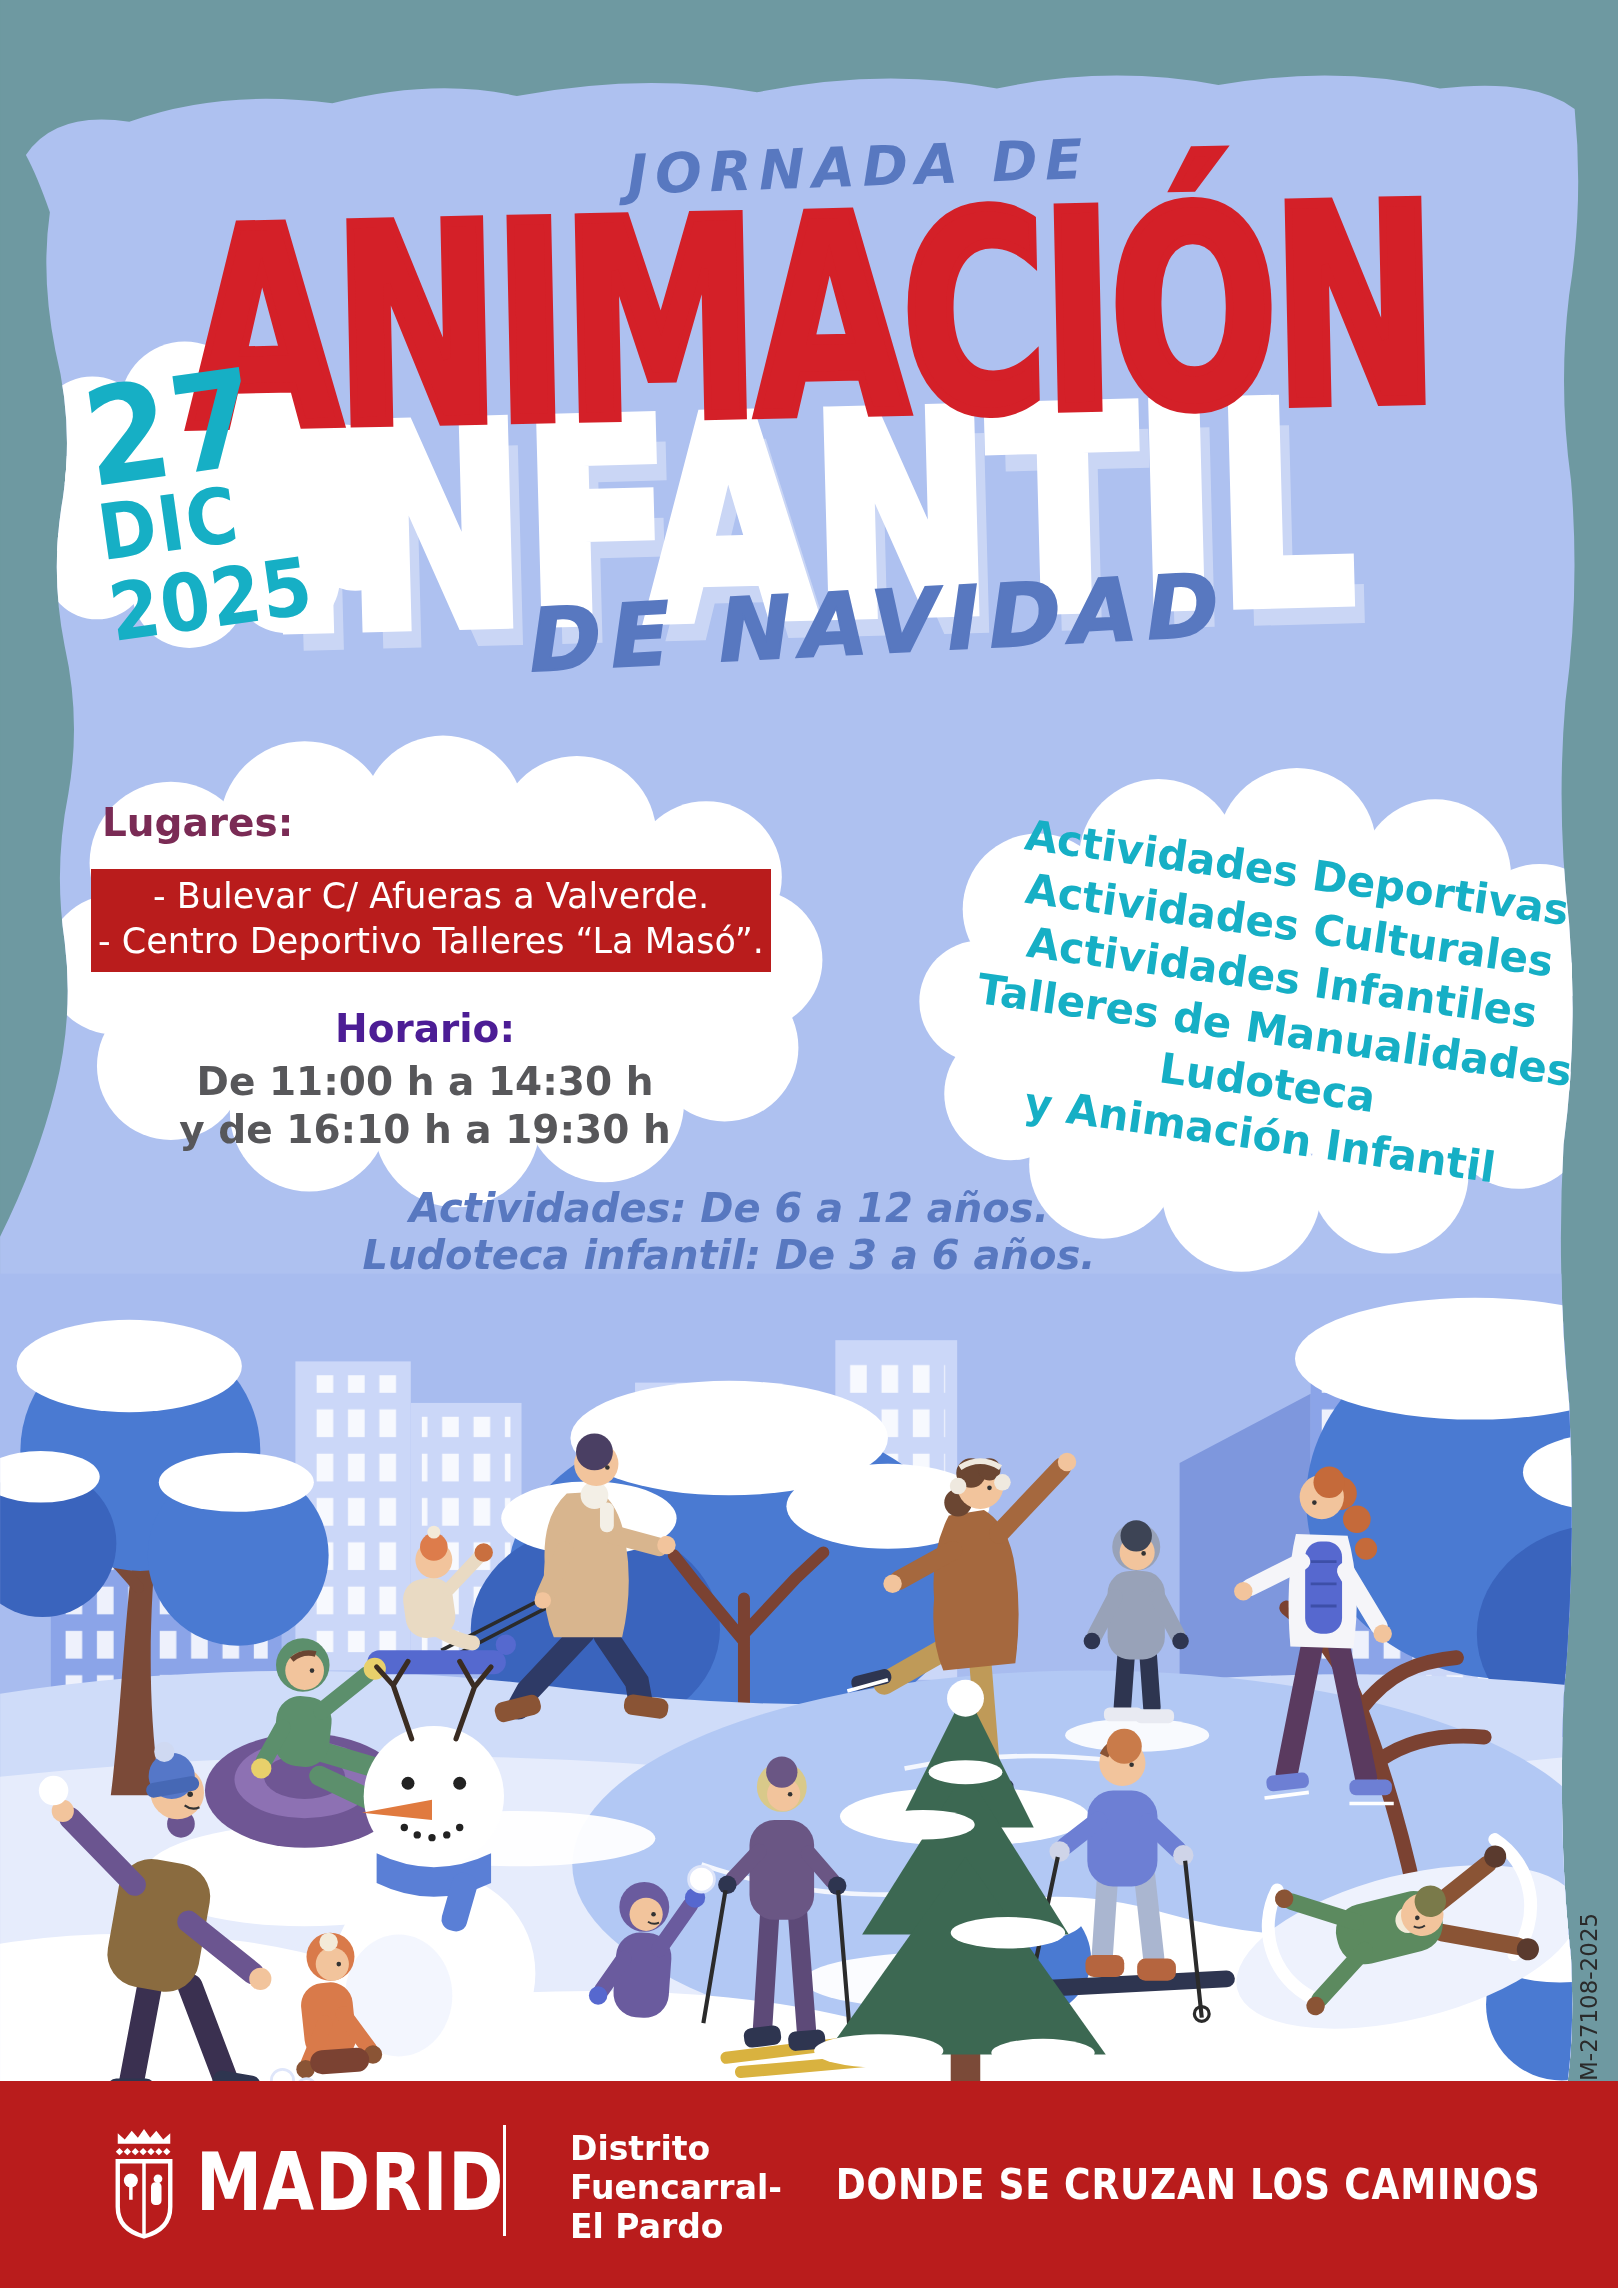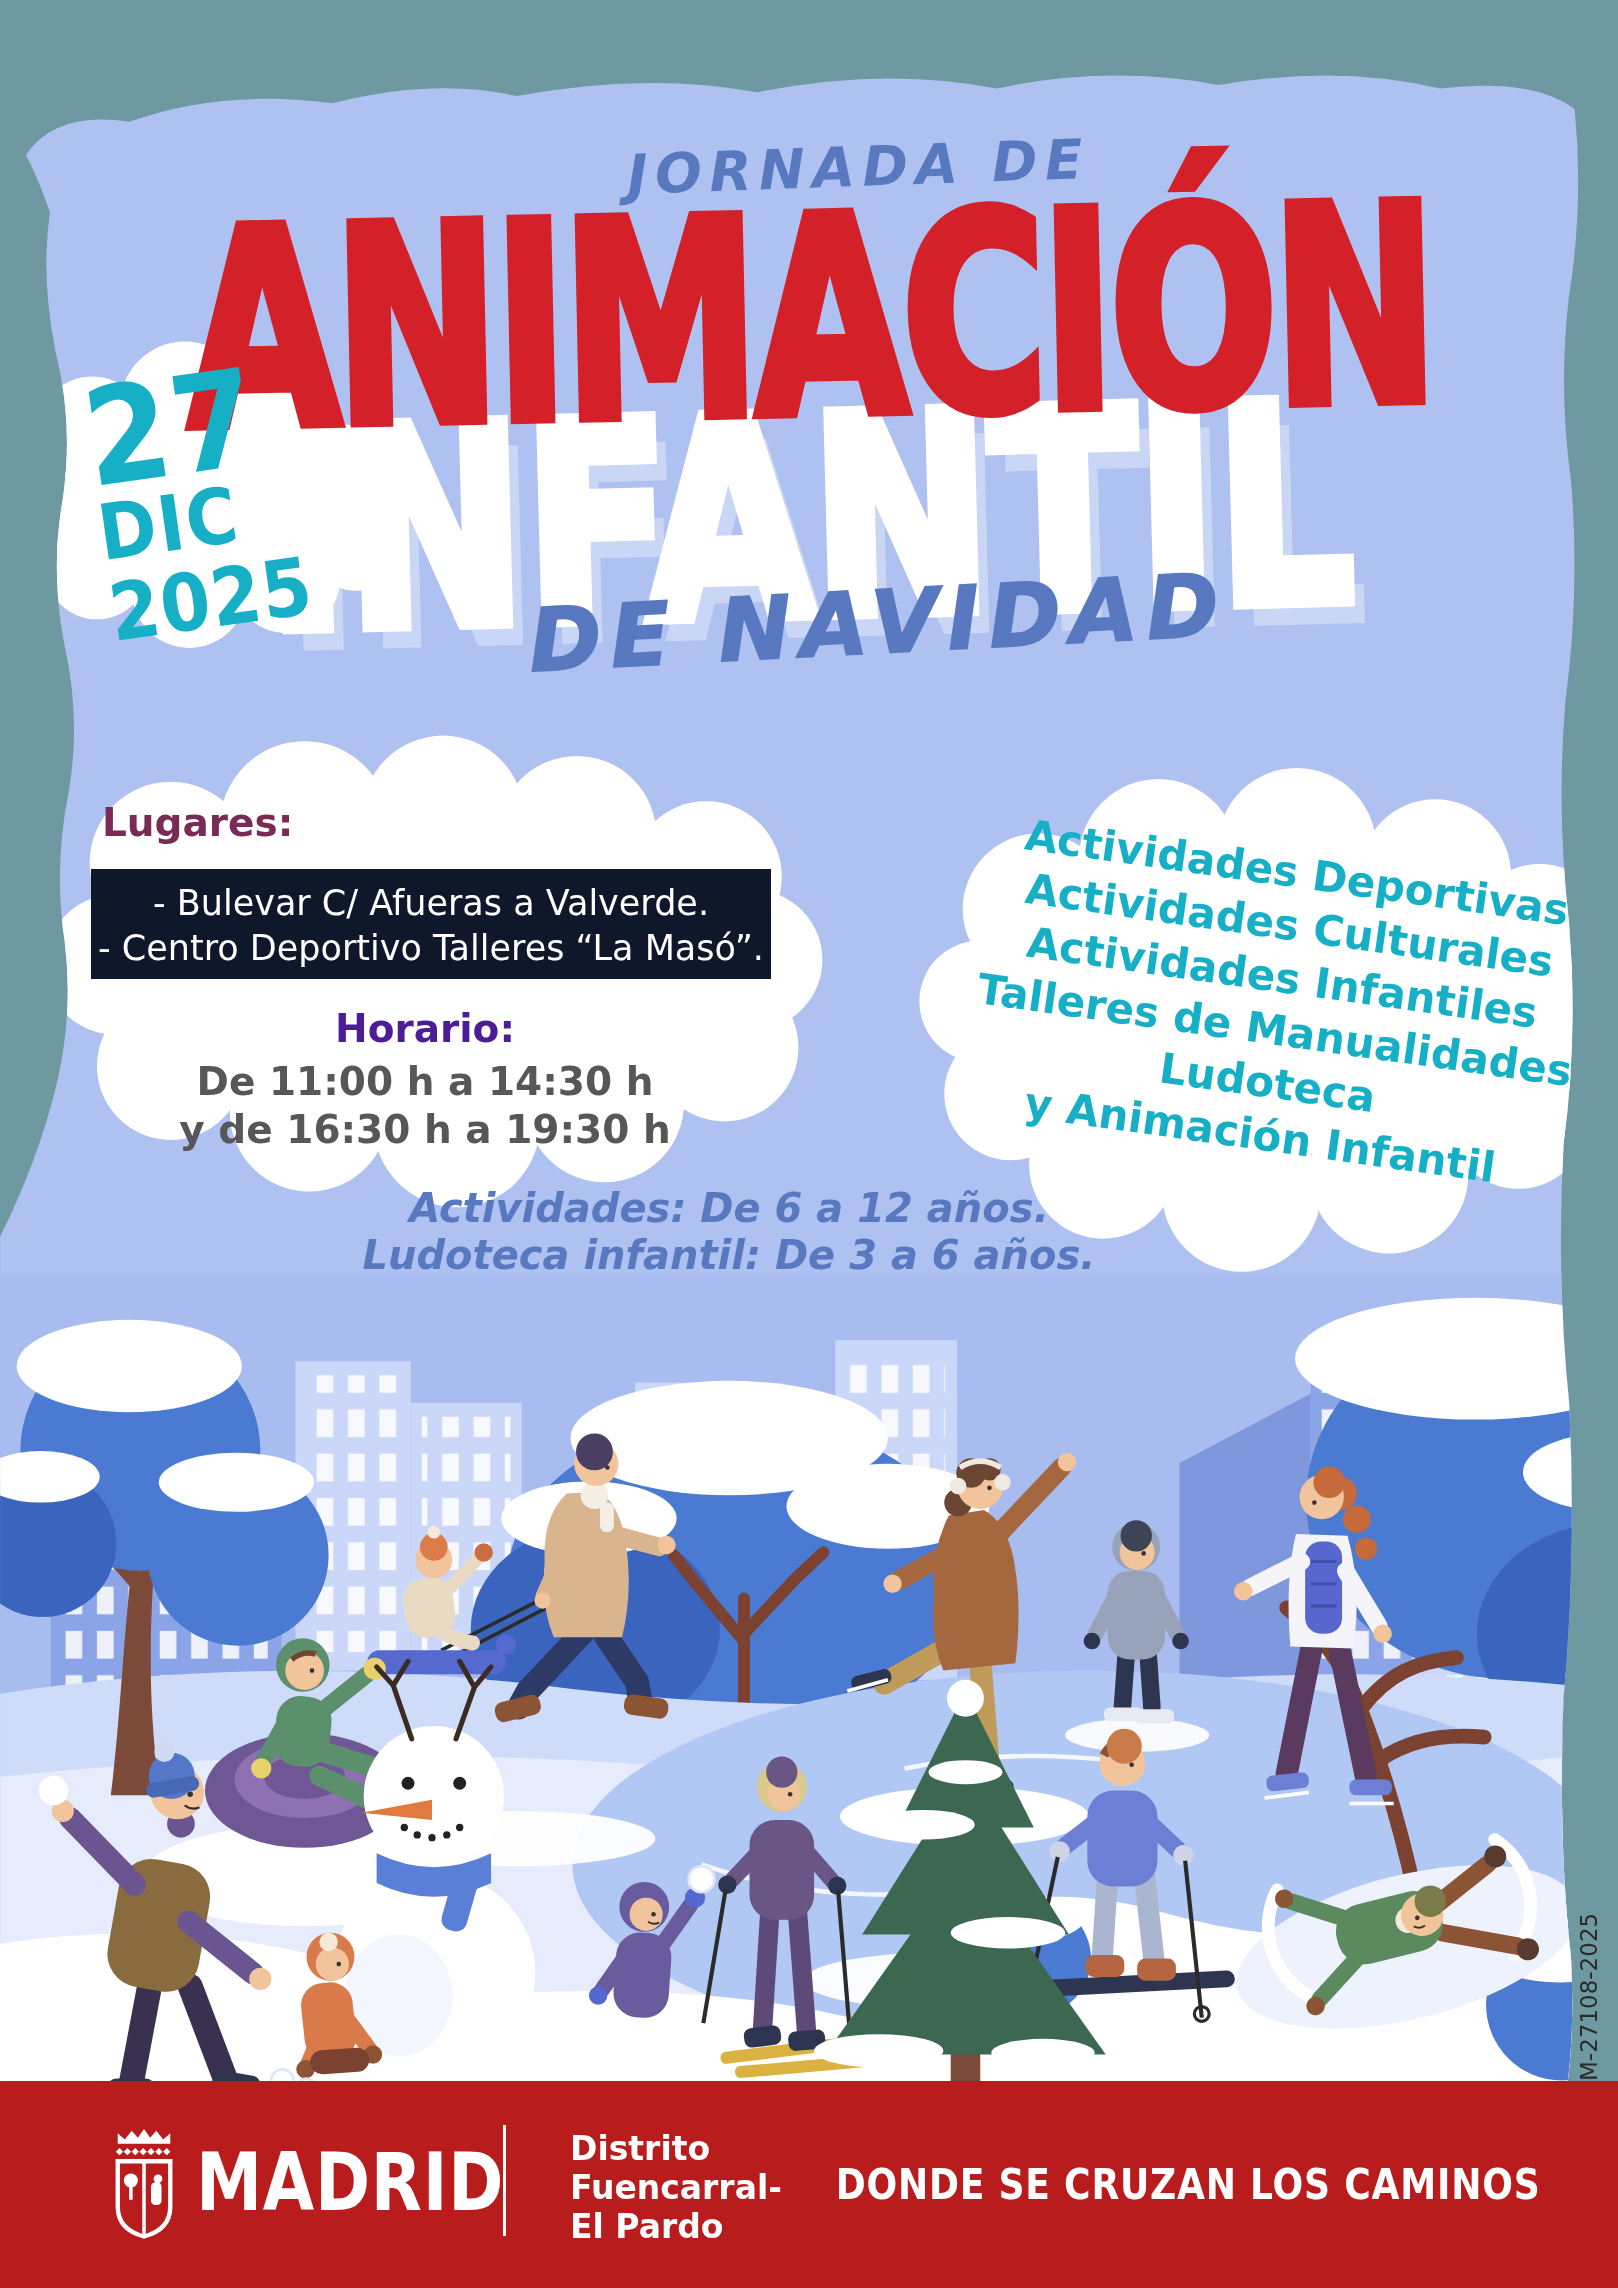--- a/index.html
+++ b/index.html
@@ -24,22 +24,22 @@
           letter-spacing:3.7px;color:#D42028;z-index:4;}
 
   .date-badge{left:78px;top:386px;color:#16AFC5;font-weight:bold;transform:rotate(-8deg) scaleY(1.1);
           transform-origin:left top;z-index:5;text-align:left;}
   .date-day{font-size:122px;line-height:100px;letter-spacing:1.8px;}
   .date-month{font-size:70px;line-height:72px;letter-spacing:1.8px;}
   .date-year{font-size:72px;line-height:74px;letter-spacing:0.9px;}
 
   .lugares-label{left:102px;width:646px;top:800px;font-size:39px;
           font-weight:bold;color:#7A2B55;z-index:5;}
-  .lugares-box{left:91px;top:869px;width:680px;height:98px;background:#0f172a;color:#FFFFFF;
-          font-size:35px;line-height:45px;text-align:center;padding-top:12px;z-index:5;}
+  .lugares-box{left:91px;top:869px;width:680px;height:98px;background:#b91c1c;color:#FFFFFF;
+          font-size:35px;line-height:45px;text-align:center;padding-top:5px;z-index:5;}
   .horario-label{left:102px;width:646px;top:1006px;text-align:center;font-size:39px;
           font-weight:bold;color:#4c1d95;z-index:5;}
   .horario-times{left:102px;width:646px;top:1058px;text-align:center;font-size:39px;
           font-weight:bold;color:#57575A;line-height:48px;z-index:5;}
 
   .activities{left:974px;top:845px;width:609px;text-align:center;color:#16AFC5;
           font-weight:bold;font-size:42px;line-height:53px;transform:rotate(8deg);z-index:5;}
 
   .ages{left:360px;width:738px;top:1185px;text-align:center;font-style:italic;font-weight:bold;
           font-size:40px;line-height:47px;color:#5878C0;z-index:5;}
@@ -443,21 +443,21 @@
   </div>
 
   <div class="abs lugares-label">Lugares:</div>
   <div class="abs lugares-box">
     <div>- Bulevar C/ Afueras a Valverde.</div>
     <div>- Centro Deportivo Talleres “La Masó”.</div>
   </div>
   <div class="abs horario-label">Horario:</div>
   <div class="abs horario-times">
     <div>De 11:00 h a 14:30 h</div>
-    <div>y de 16:30 h a 19:30 h</div>
+    <div>y de 16:10 h a 19:30 h</div>
   </div>
 
   <div class="abs activities">
     <div>Actividades Deportivas</div>
     <div>Actividades Culturales</div>
     <div>Actividades Infantiles</div>
     <div>Talleres de Manualidades</div>
     <div>Ludoteca</div>
     <div>y Animación Infantil</div>
   </div>

